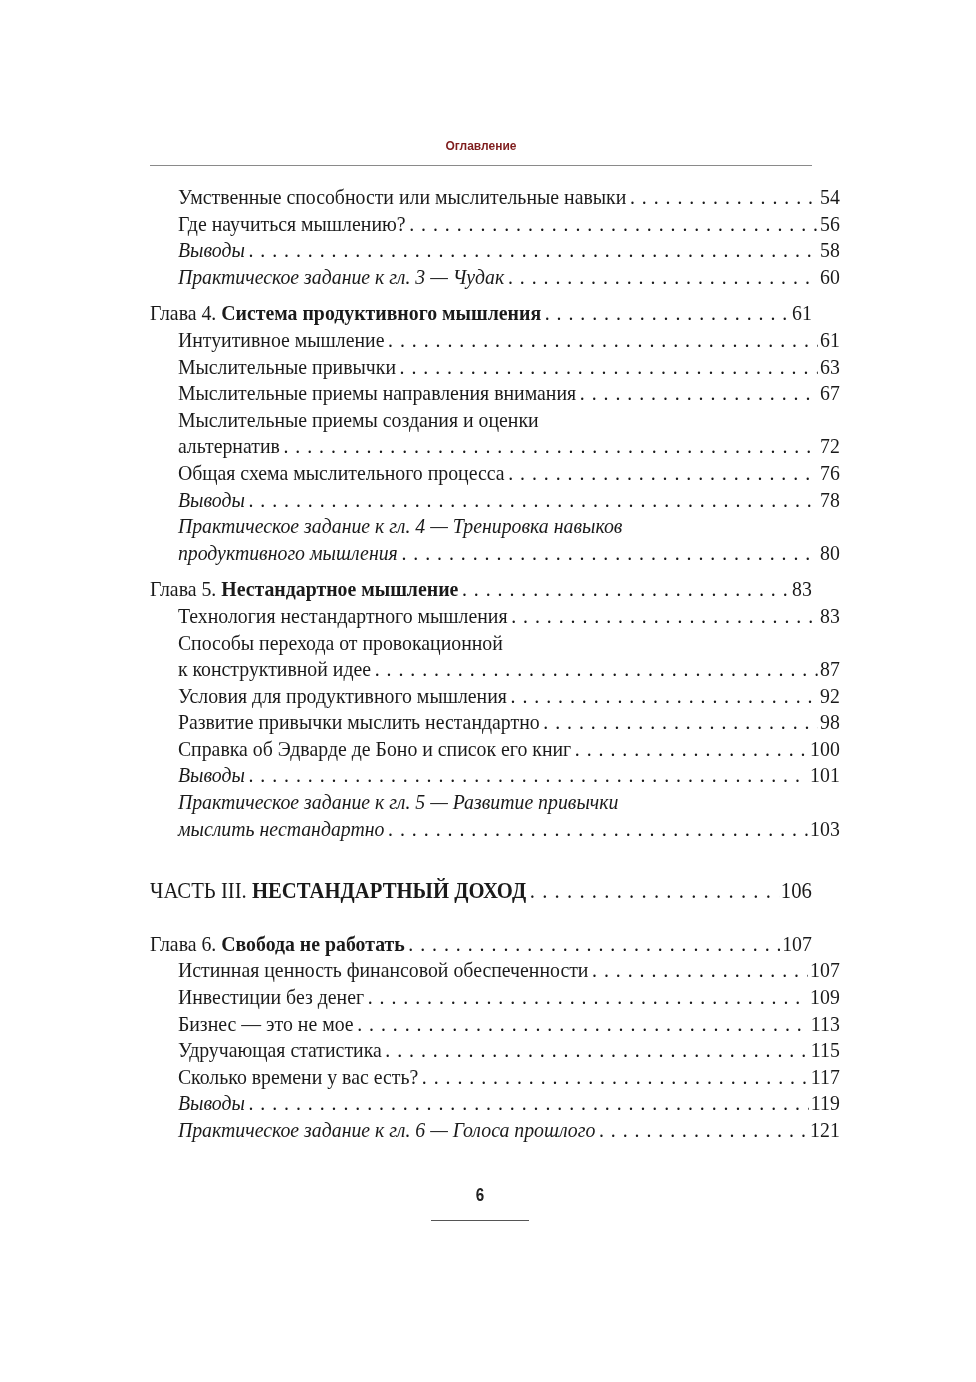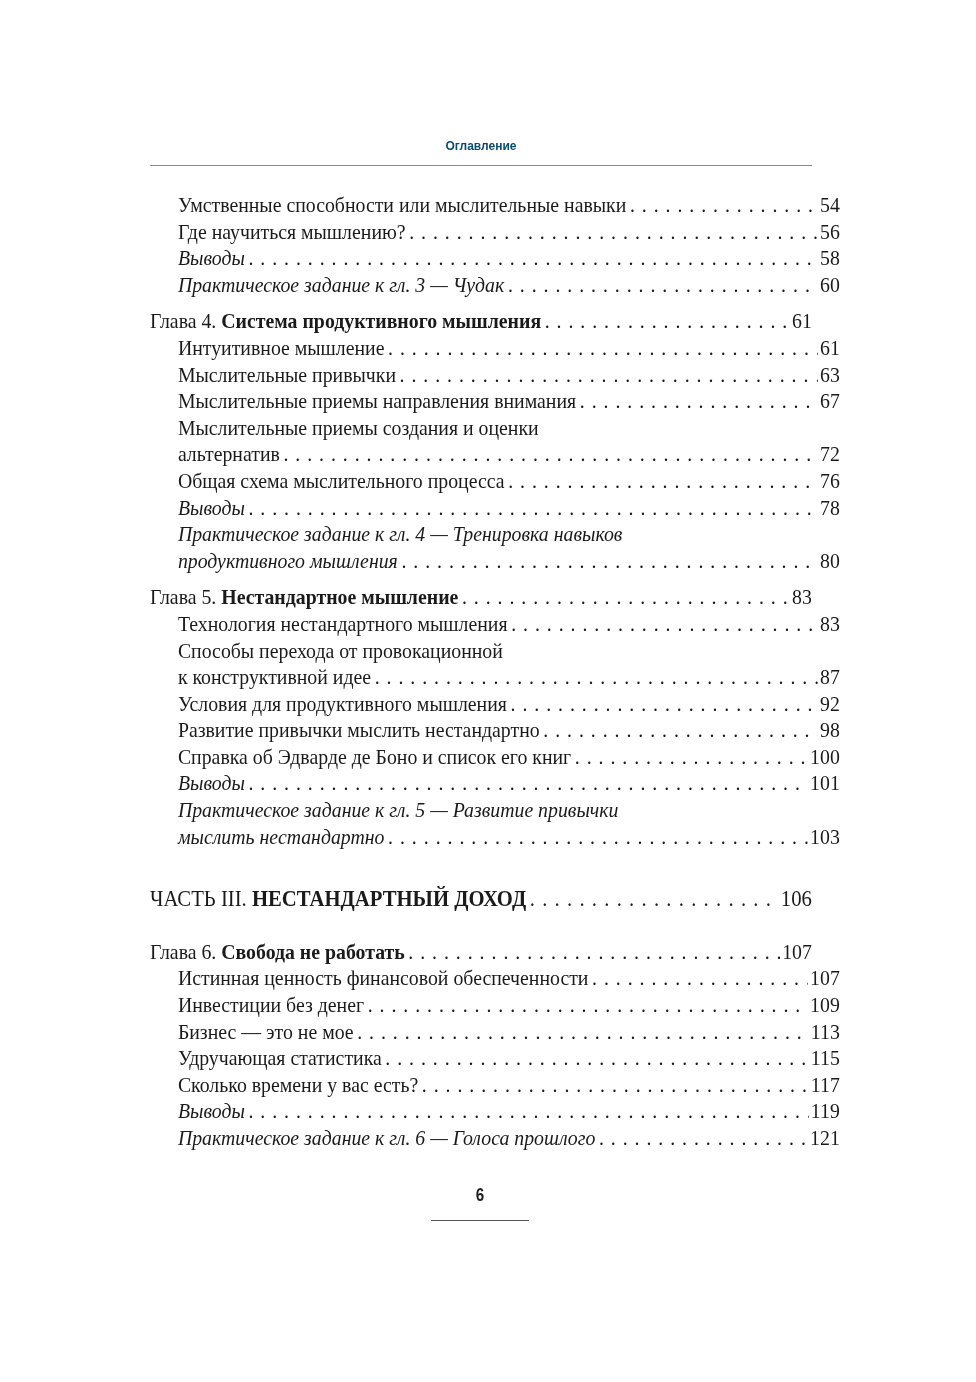--- a/index.html
+++ b/index.html
@@ -1,22 +1,22 @@
 <!DOCTYPE html>
 <html><head>
 <meta charset="utf-8">
 <style>
   html, body { margin: 0; padding: 0; background: #ffffff; }
   body { width: 976px; height: 1382px; position: relative; overflow: hidden;
          font-family: "Liberation Serif", "DejaVu Serif", serif; color: #1a1a1a; }
   .running-head { position: absolute; top: 139px; left: 150px; width: 662px; text-align: center;
-         font-family: "Liberation Sans", "DejaVu Sans", sans-serif; font-weight: bold; font-size: 12px; color: #0c4a6e; }
+         font-family: "Liberation Sans", "DejaVu Sans", sans-serif; font-weight: bold; font-size: 12px; color: #7f1d1d; }
   .head-rule { position: absolute; top: 165px; left: 150px; width: 662px; height: 0;
          border-top: 1.5px solid #8a8a8a; }
-  .toc { position: absolute; left: 150px; width: 662px; top: 192px; }
+  .toc { position: absolute; left: 150px; width: 662px; top: 184px; }
   .row { display: flex; align-items: baseline; font-size: 22px; line-height: 26.6px; height: 26.6px;
          transform: scaleX(0.9); transform-origin: left center; width: 111.1%; }
   .row.sub { padding-left: 31px; }
   .row .label { white-space: nowrap; }
   .row .dots { flex: 1; overflow: hidden; white-space: nowrap; letter-spacing: 0.37em; margin: 0 2px 0 4px; }
   .row .dots::before { content: ". . . . . . . . . . . . . . . . . . . . . . . . . . . . . . . . . . . . . . . . . . . . . . . . . . . . . . . . . . . . . . . . . . . . . . . . . . . . . . . . . . . . . . . . . . . . . . ."; letter-spacing: 0; word-spacing: 0.1em; }
   .row .page { white-space: nowrap; text-align: right; }
   .italic { font-style: italic; }
   .bold { font-weight: bold; }
   .gap-small { height: 10px; }

